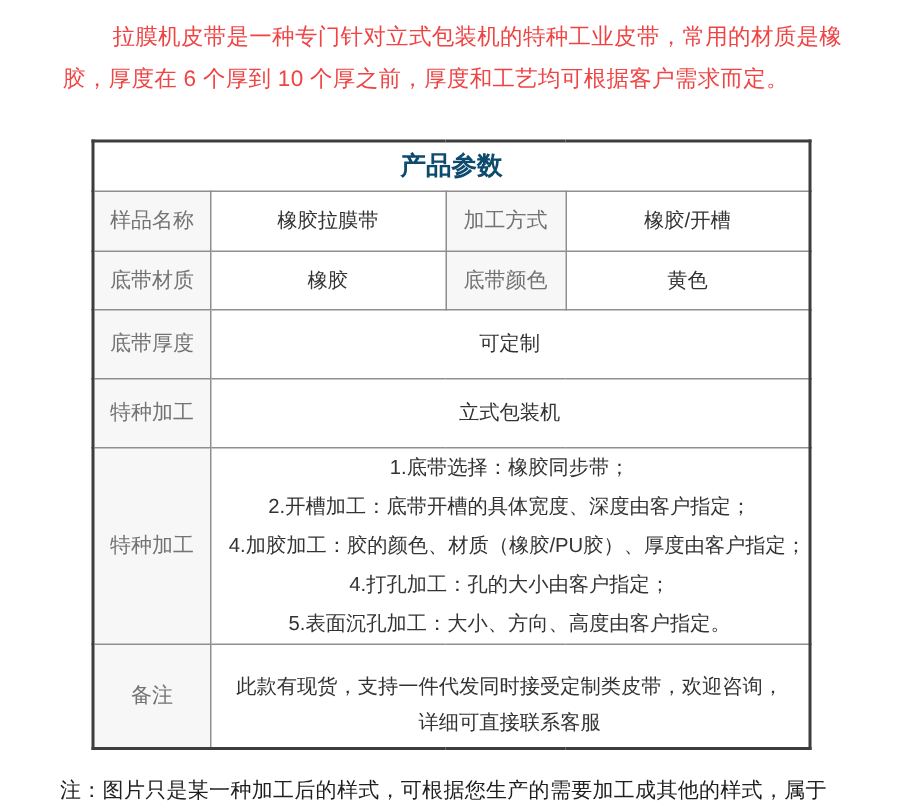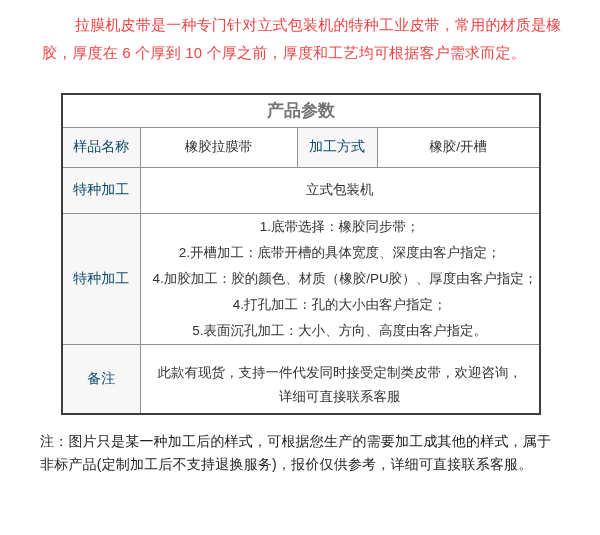--- a/index.html
+++ b/index.html
@@ -31,28 +31,28 @@
   }
   col.c1 { width: 78px; }
   col.c2 { width: 157px; }
   col.c3 { width: 80px; }
   col.c4 { width: 163px; }
   tr.r-title th {
     height: 33px;
     font-size: 17px;
     font-weight: bold;
     text-align: center;
-    color: #737373;
+    color: #0c4a6e;
     background: #ffffff;
   }
   td.label {
     background: #f7f7f7;
     text-align: center;
     font-size: 14px;
-    color: #0c4a6e;
+    color: #737373;
   }
   td.value {
     background: #ffffff;
     text-align: center;
     font-size: 13.5px;
     color: #333333;
     padding: 0 12px;
   }
   tr.r1 td { height: 40px; }
   tr.r2 td { height: 39px; }
@@ -90,20 +90,30 @@
     <tbody>
       <tr class="r-title">
         <th colspan="4">产品参数</th>
       </tr>
       <tr class="r1">
         <td class="label">样品名称</td>
         <td class="value">橡胶拉膜带</td>
         <td class="label">加工方式</td>
         <td class="value">橡胶/开槽</td>
       </tr>
+      <tr class="r2">
+        <td class="label">底带材质</td>
+        <td class="value">橡胶</td>
+        <td class="label">底带颜色</td>
+        <td class="value">黄色</td>
+      </tr>
+      <tr class="r3">
+        <td class="label">底带厚度</td>
+        <td class="value" colspan="3">可定制</td>
+      </tr>
       <tr class="r4">
         <td class="label">特种加工</td>
         <td class="value" colspan="3">立式包装机</td>
       </tr>
       <tr class="r5">
         <td class="label">特种加工</td>
         <td class="value" colspan="3">
           <div class="sp-line">1.底带选择：橡胶同步带；</div>
           <div class="sp-line">2.开槽加工：底带开槽的具体宽度、深度由客户指定；</div>
           <div class="sp-line">4.加胶加工：胶的颜色、材质（橡胶/PU胶）、厚度由客户指定；</div>

